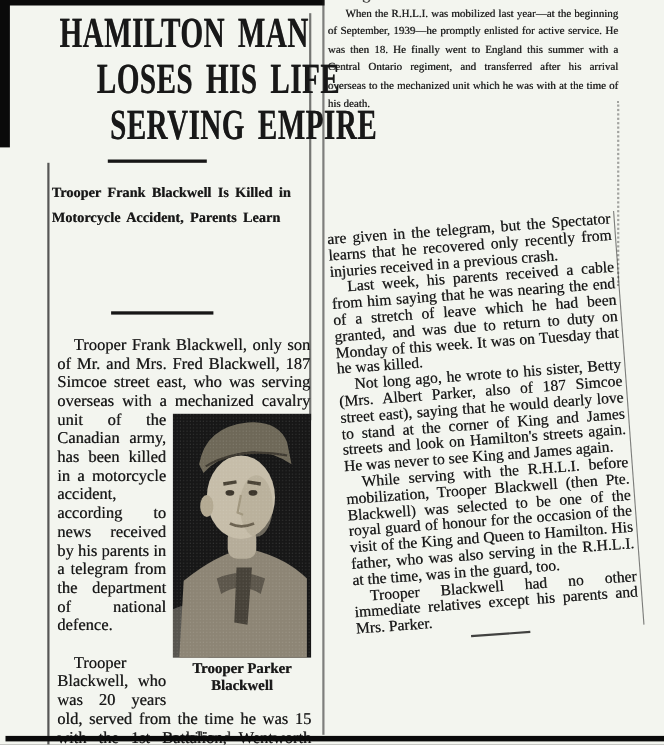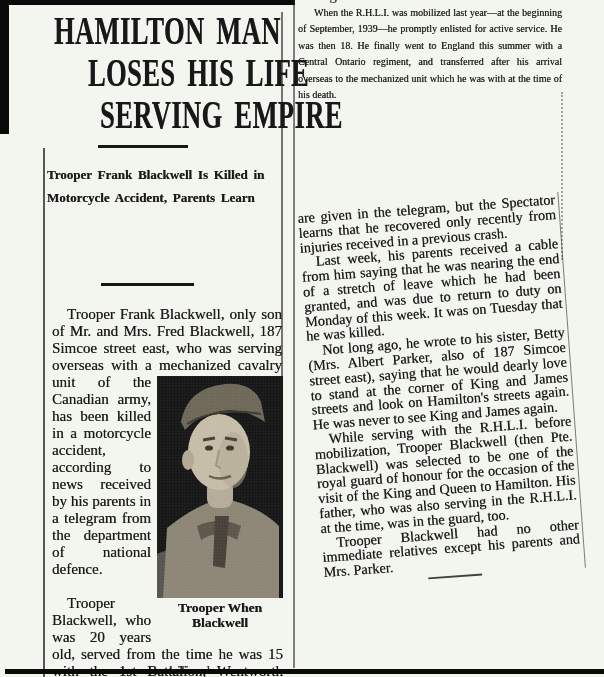--- a/index.html
+++ b/index.html
@@ -107,21 +107,21 @@
         <path d="M30,48 Q60,30 104,38" stroke="#3f3a31" stroke-width="2" fill="none"></path>
         <path d="M46,64 L58,62" stroke="#4a4336" stroke-width="3" fill="none"></path>
         <path d="M68,62 L80,64" stroke="#4a4336" stroke-width="3" fill="none"></path>
         <ellipse cx="52" cy="72" rx="4" ry="2.6" fill="#3c362c"></ellipse>
         <ellipse cx="73" cy="72" rx="4" ry="2.6" fill="#3c362c"></ellipse>
         <path d="M62,74 L59,90 L64,92" stroke="#a1977f" stroke-width="2" fill="none"></path>
         <path d="M52,100 Q62,105 74,100" stroke="#6b6250" stroke-width="2.5" fill="none"></path>
         <rect x="0" y="0" width="126" height="222" fill="url(#ht)" opacity="0.16"></rect>
       </svg>
       <figcaption class="photo-caption">
-        <div>Trooper When</div>
+        <div>Trooper Parker</div>
         <div>Blackwell</div>
       </figcaption>
     </figure>
     <p>Trooper Frank Blackwell, only son of Mr. and Mrs. Fred Blackwell, 187 Simcoe street east, who was serving overseas with a mechanized cavalry unit of the Canadian army, has been killed in a motorcycle accident, according to news received by his parents in a telegram from the department of national defence.</p>
     <p>Trooper Blackwell, who was 20 years old, served from the time he was 15 with the 1st Battalion, Wentworth regiment, and later with the Royal Hamilton Light Infantry, when the Wentworth Regiment was amalgamated with it.</p>
   </div>
 
   <div class="clip-frag clip-top ink">
     <span>amalgamated</span>
   </div>

